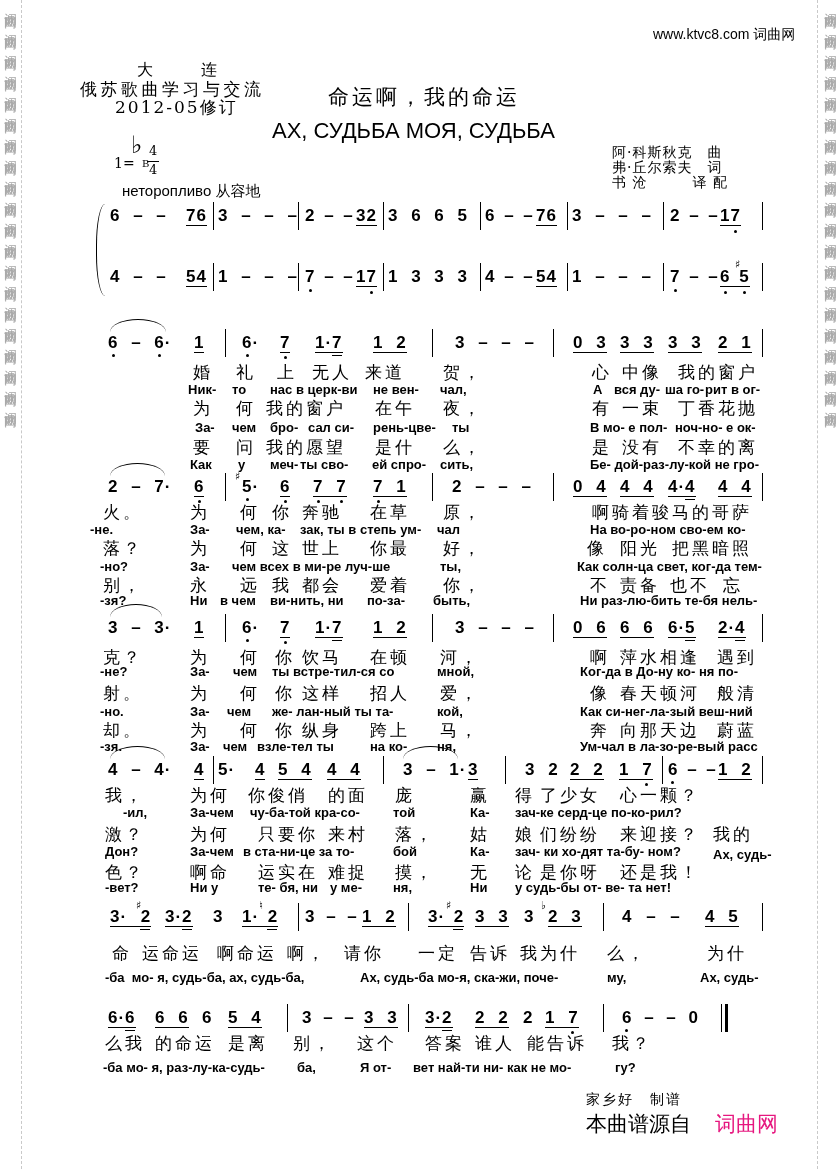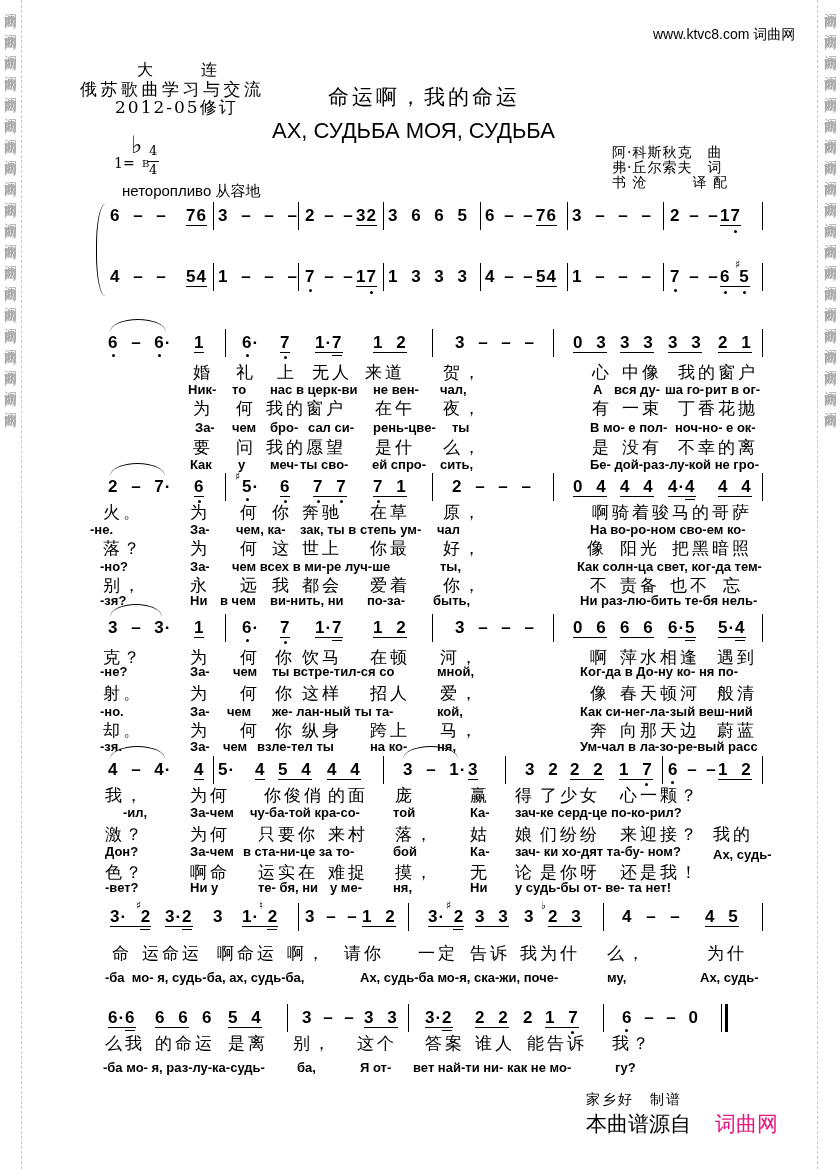--- a/index.html
+++ b/index.html
@@ -279,21 +279,21 @@
   <span class="n u" style="left:280px">7</span>
   <i class="dot" style="left:284px;top:22px"></i>
   <span class="n u d2" style="left:315px">1·7</span>
   <span class="n u" style="left:373px">1 2</span>
   <i class="bar" style="left:432px"></i>
   <span class="n" style="left:455px">3 – – –</span>
   <i class="bar" style="left:553px"></i>
   <span class="n u" style="left:573px">0 6</span>
   <span class="n u" style="left:620px">6 6</span>
   <span class="n u d2" style="left:668px">6·5</span>
-  <span class="n u d2" style="left:718px">5·4</span>
+  <span class="n u d2" style="left:718px">2·4</span>
   <i class="bar" style="left:762px"></i>
 </div>
 <div class="ly" style="top:647px">
   <span class="zh" style="left:103px">克？</span>
   <span class="zh" style="left:190px">为</span>
   <span class="zh" style="left:240px">何</span>
   <span class="zh" style="left:275px">你</span>
   <span class="zh" style="left:302px">饮马</span>
   <span class="zh" style="left:370px">在顿</span>
   <span class="zh" style="left:440px">河，</span>
@@ -371,21 +371,21 @@
   <i class="dot" style="left:645px;top:22px"></i>
   <i class="bar" style="left:662px"></i>
   <span class="n ws3" style="left:668px">6 – –</span>
   <i class="dot" style="left:671px;top:20px"></i>
   <span class="n u" style="left:718px">1 2</span>
   <i class="bar" style="left:762px"></i>
 </div>
 <div class="ly" style="top:785px">
   <span class="zh" style="left:105px">我，</span>
   <span class="zh" style="left:190px">为何</span>
-  <span class="zh" style="left:264px">你俊俏</span>
+  <span class="zh" style="left:248px">你俊俏</span>
   <span class="zh" style="left:328px">的面</span>
   <span class="zh" style="left:395px">庞</span>
   <span class="zh" style="left:470px">赢</span>
   <span class="zh" style="left:515px">得</span>
   <span class="zh" style="left:540px">了少女</span>
   <span class="zh" style="left:620px">心一颗？</span>
 </div>
 <div class="ly" style="top:803px">
   <span class="ru" style="left:123px">-ил,</span>
   <span class="ru" style="left:190px">За-чем</span>

